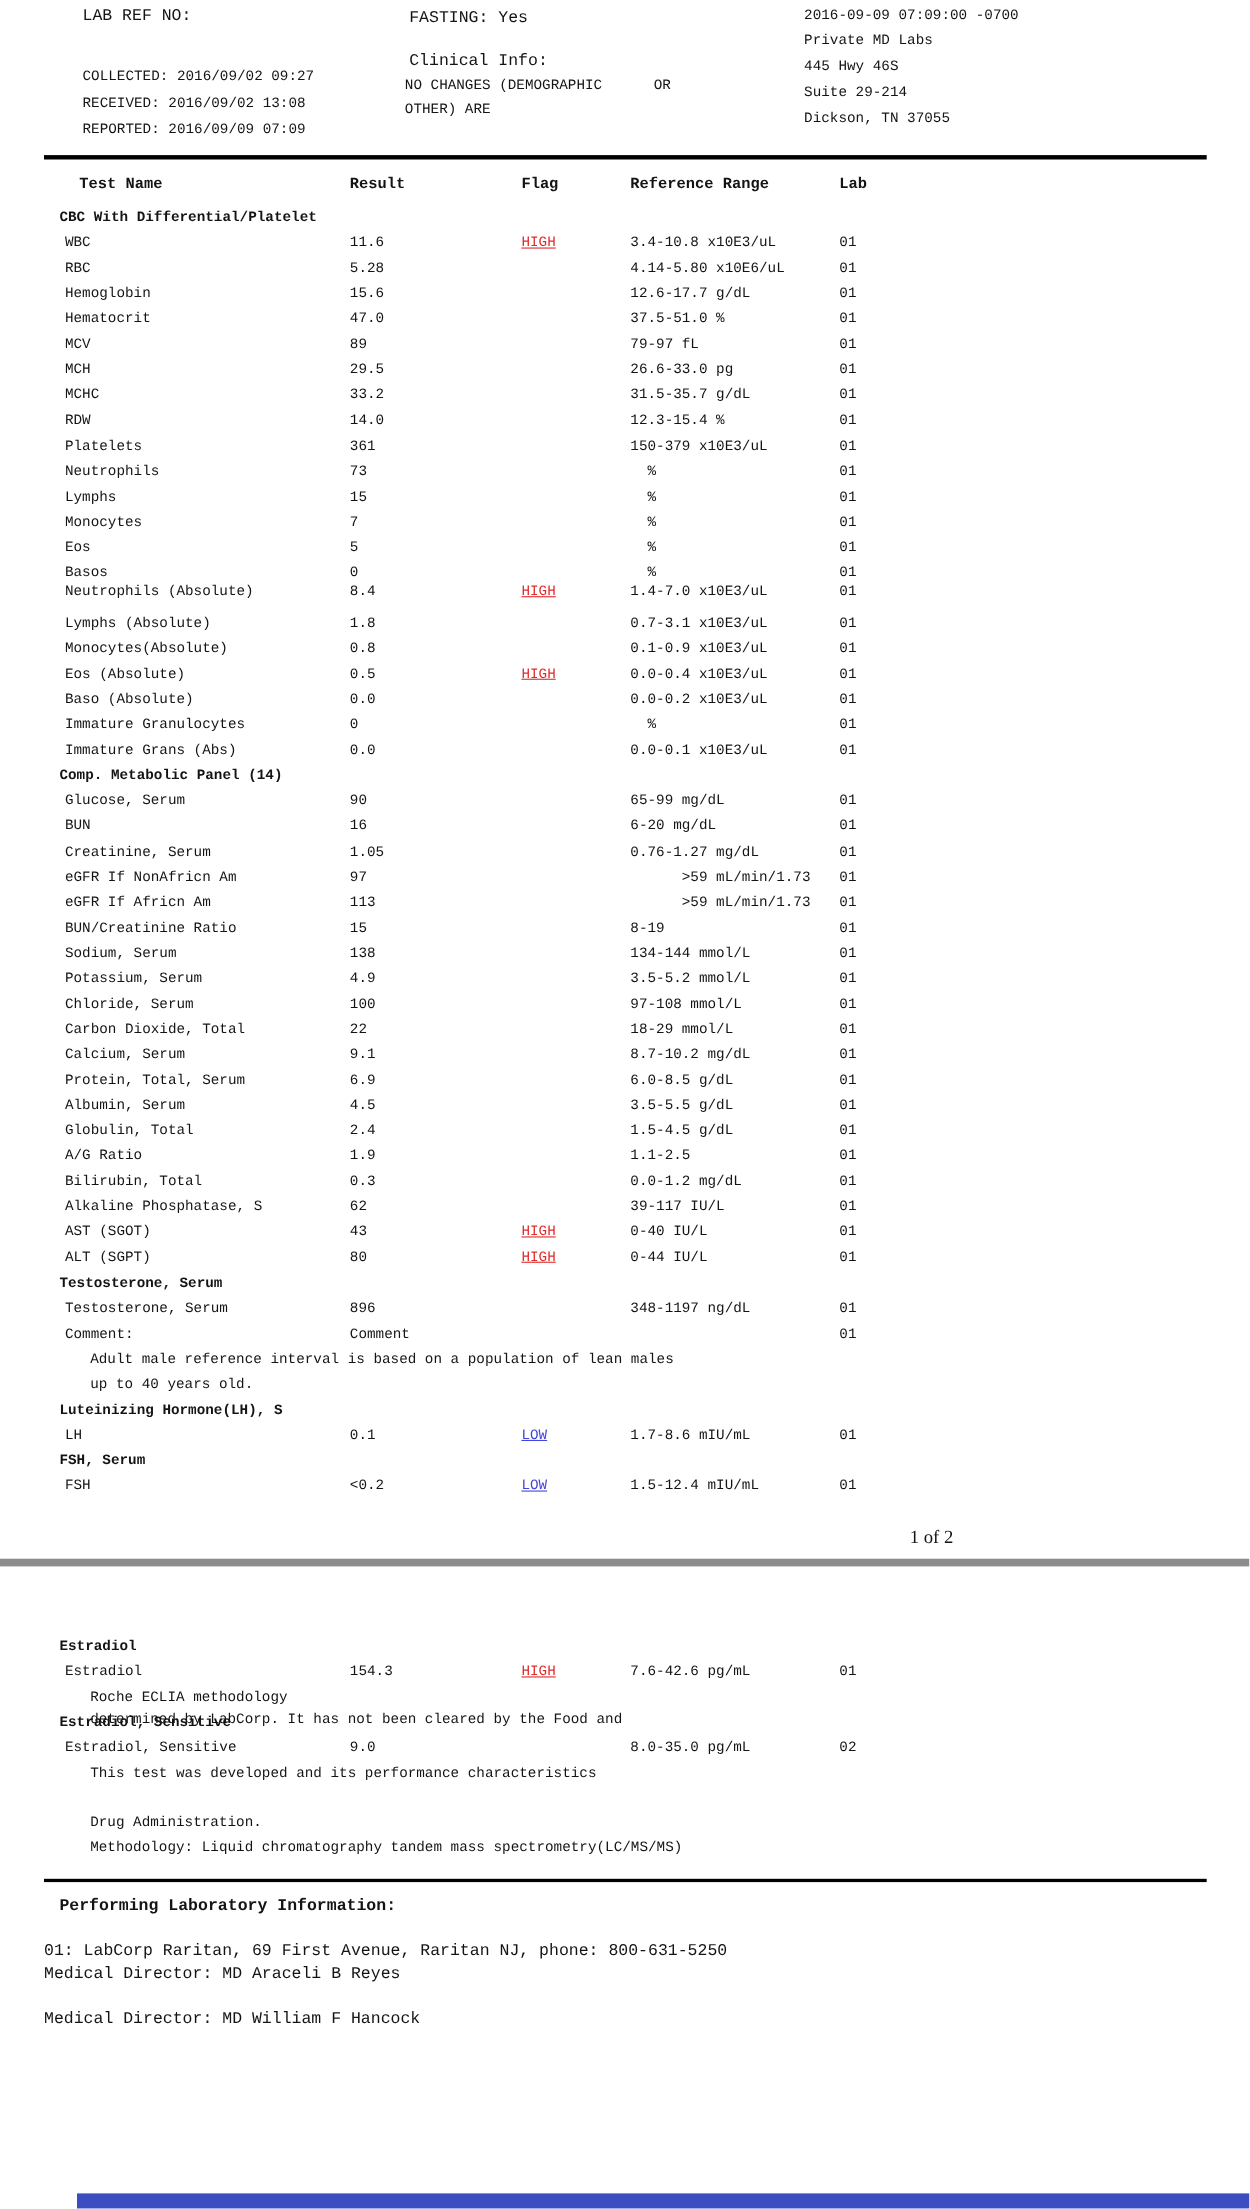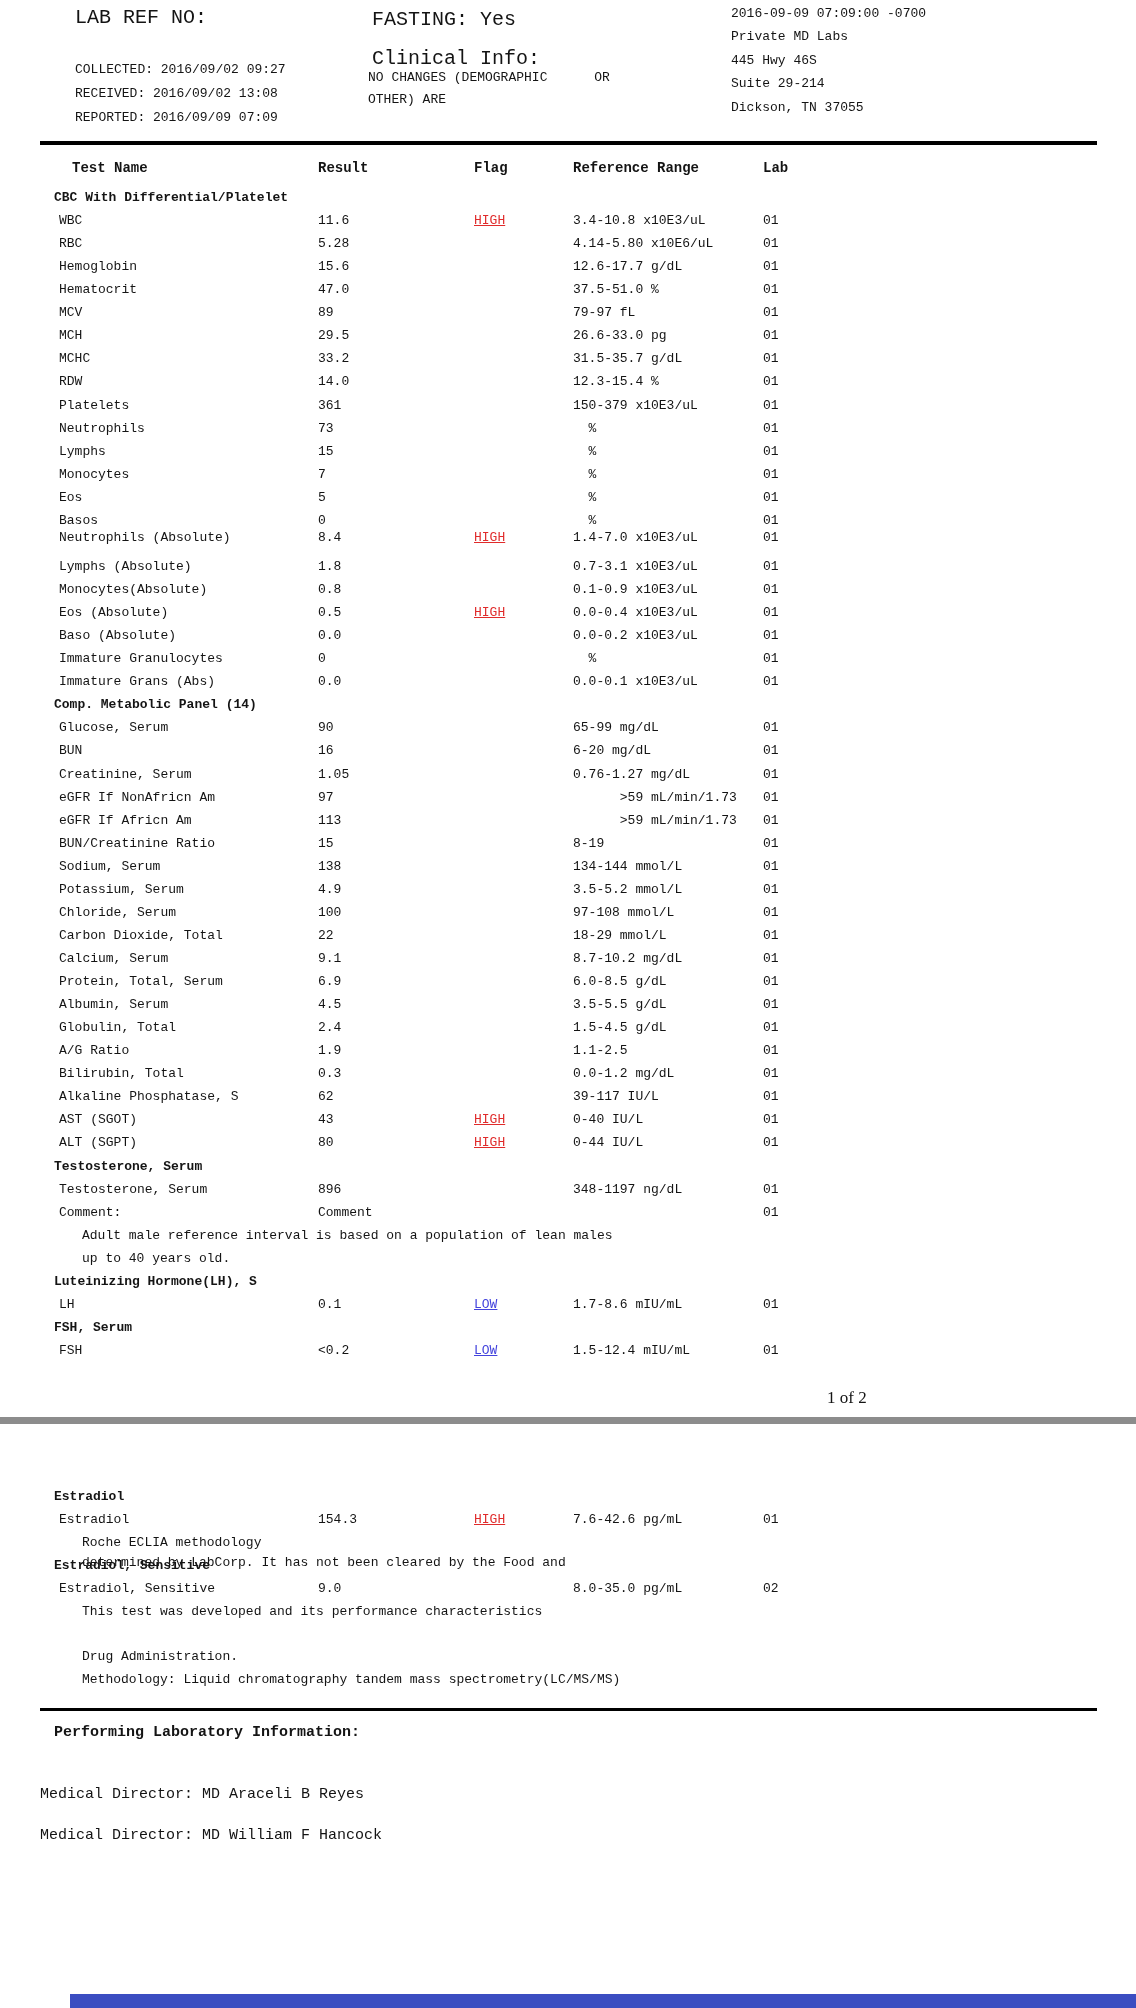--- a/index.html
+++ b/index.html
@@ -7,21 +7,21 @@
     position:relative;
     width:1136px;
     height:2008px;
     background:#ffffff;
     font-family:"Liberation Mono","DejaVu Sans Mono",monospace;
     color:#141414;
     overflow:hidden;
   }
   .abs{position:absolute;white-space:pre;}
   .fs13{font-size:13px;}
-  .fs15{font-size:20px;}
+  .fs15{font-size:15px;}
   .hdr-left{left:75px;}
   .hdr-mid{left:372px;}
   .hdr-mid-sm{left:368px;}
   .hdr-right{left:731px;}
   .rule{position:absolute;background:#000000;}
   .rule-top{left:40px;top:141px;width:1057px;height:4px;}
   .rule-footer{left:40px;top:1708px;width:1057px;height:3px;}
   .col-h{position:absolute;top:160px;font-weight:bold;font-size:14px;white-space:pre;}
   .col-h-test{left:72px;}
   .col-h-result{left:318px;}
@@ -406,18 +406,19 @@
       <div class="trow" style="top: 1649.3px;">
         <span class="c-note">Drug Administration.</span>
       </div>
       <div class="trow" style="top: 1672.2px;">
         <span class="c-note">Methodology: Liquid chromatography tandem mass spectrometry(LC/MS/MS)</span>
       </div>
     </div>
 
   <div class="rule rule-footer" style="background: rgb(0, 0, 0);"></div>
   <div class="perf-heading">Performing Laboratory Information:</div>
+  <div class="footer-line fl0">01: LabCorp Raritan, 69 First Avenue, Raritan NJ, phone: 800-631-5250</div>
   <div class="footer-line fl1">Medical Director: MD Araceli B Reyes</div>
   <div class="footer-line fl3">Medical Director: MD William F Hancock</div>
 
   <div class="bottom-bar" style="background: rgb(59, 77, 193);"></div>
 
 </div>
 
 </body></html>

